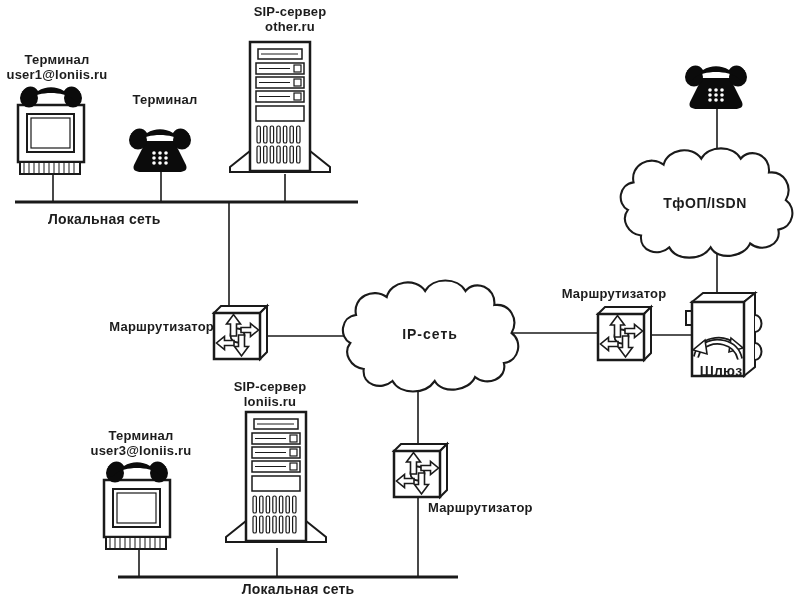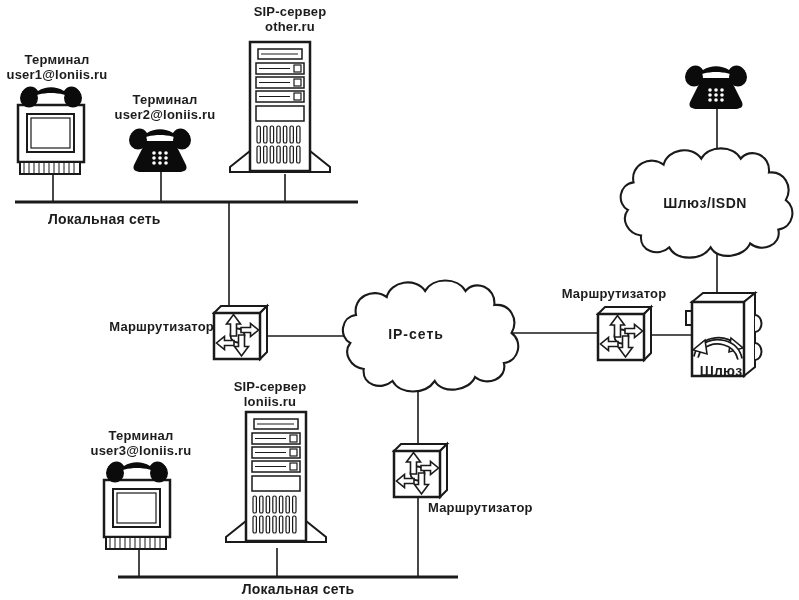--- a/index.html
+++ b/index.html
@@ -10,21 +10,21 @@
        letter-spacing:0.2px;white-space:nowrap;}
   .lbl.big{font-size:14px;}
   .center{text-align:center;}
   .right{text-align:right;}
   .left{text-align:left;}
   .l-sip1{left:222px;top:4px;width:136px;}
   .l-t1{left:-4px;top:52px;width:122px;}
   .l-t2{left:95px;top:92px;width:140px;}
   .l-lan-top{left:48px;top:212px;width:160px;}
   .l-r1{left:88px;top:319px;width:126px;}
-  .l-ip{left:320px;top:327px;width:192px;letter-spacing:1px;}
+  .l-ip{left:334px;top:327px;width:192px;letter-spacing:1px;}
   .l-r2{left:546px;top:286px;width:136px;}
   .l-gw{left:686px;top:364px;width:70px;}
   .l-pstn{left:611px;top:196px;width:188px;letter-spacing:0.5px;}
   .l-sip2{left:208px;top:379px;width:124px;}
   .l-t3{left:76px;top:428px;width:130px;}
   .l-r3{left:428px;top:500px;width:140px;}
   .l-lan-bot{left:228px;top:582px;width:140px;}
 </style>
 </head>
 <body>
@@ -159,28 +159,27 @@
   <div class="lbl l-sip1 center">
     <div>SIP-сервер</div>
     <div>other.ru</div>
   </div>
   <div class="lbl l-t1 center">
     <div>Терминал</div>
     <div>user1@loniis.ru</div>
   </div>
   <div class="lbl l-t2 center">
     <div>Терминал</div>
-    <div>user2@loniis.ru</div>
   </div>
   <div class="lbl l-lan-top left big">Локальная сеть</div>
   <div class="lbl l-r1 right">Маршрутизатор</div>
   <div class="lbl l-ip center big">IP-сеть</div>
   <div class="lbl l-r2 center">Маршрутизатор</div>
   <div class="lbl l-gw center big">Шлюз</div>
-  <div class="lbl l-pstn center big">Шлюз/ISDN</div>
+  <div class="lbl l-pstn center big">ТфОП/ISDN</div>
   <div class="lbl l-sip2 center">
     <div>SIP-сервер</div>
     <div>loniis.ru</div>
   </div>
   <div class="lbl l-t3 center">
     <div>Терминал</div>
     <div>user3@loniis.ru</div>
   </div>
   <div class="lbl l-r3 left">Маршрутизатор</div>
   <div class="lbl l-lan-bot center big">Локальная сеть</div>

